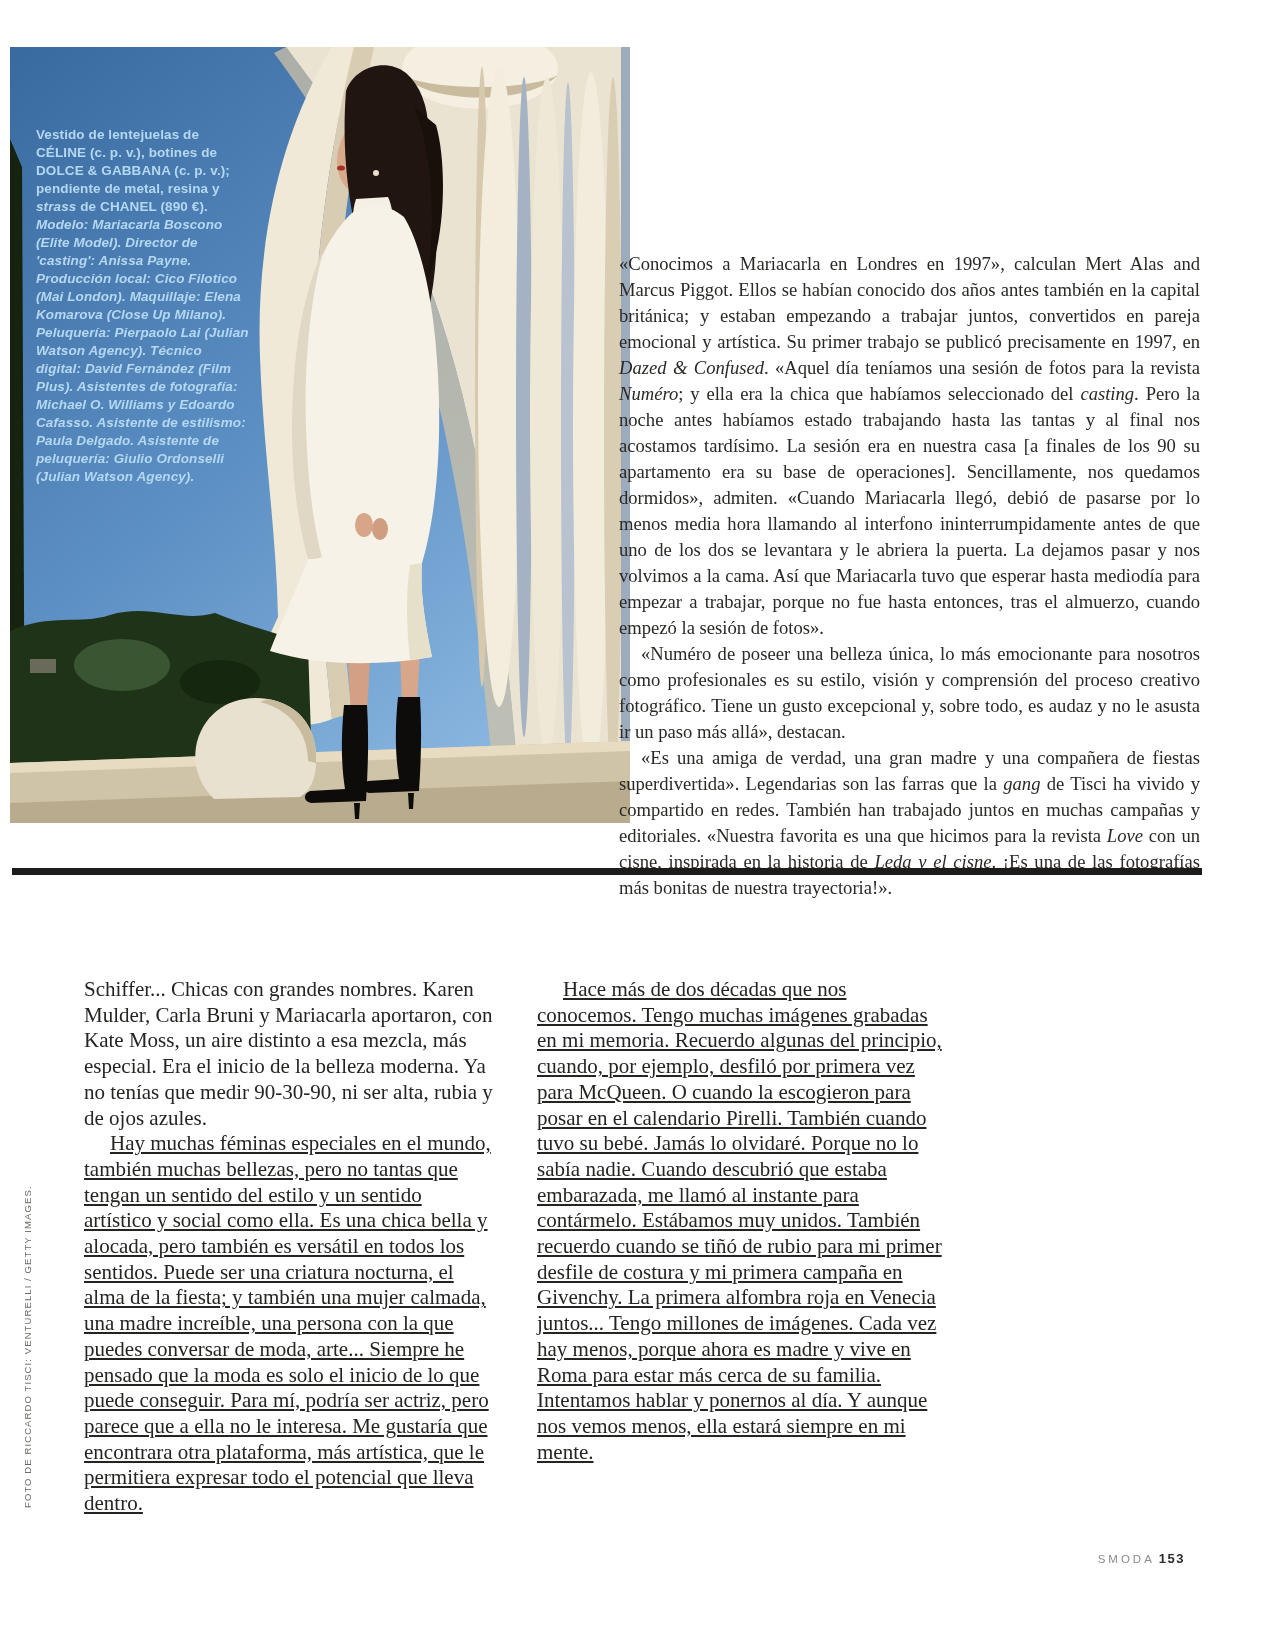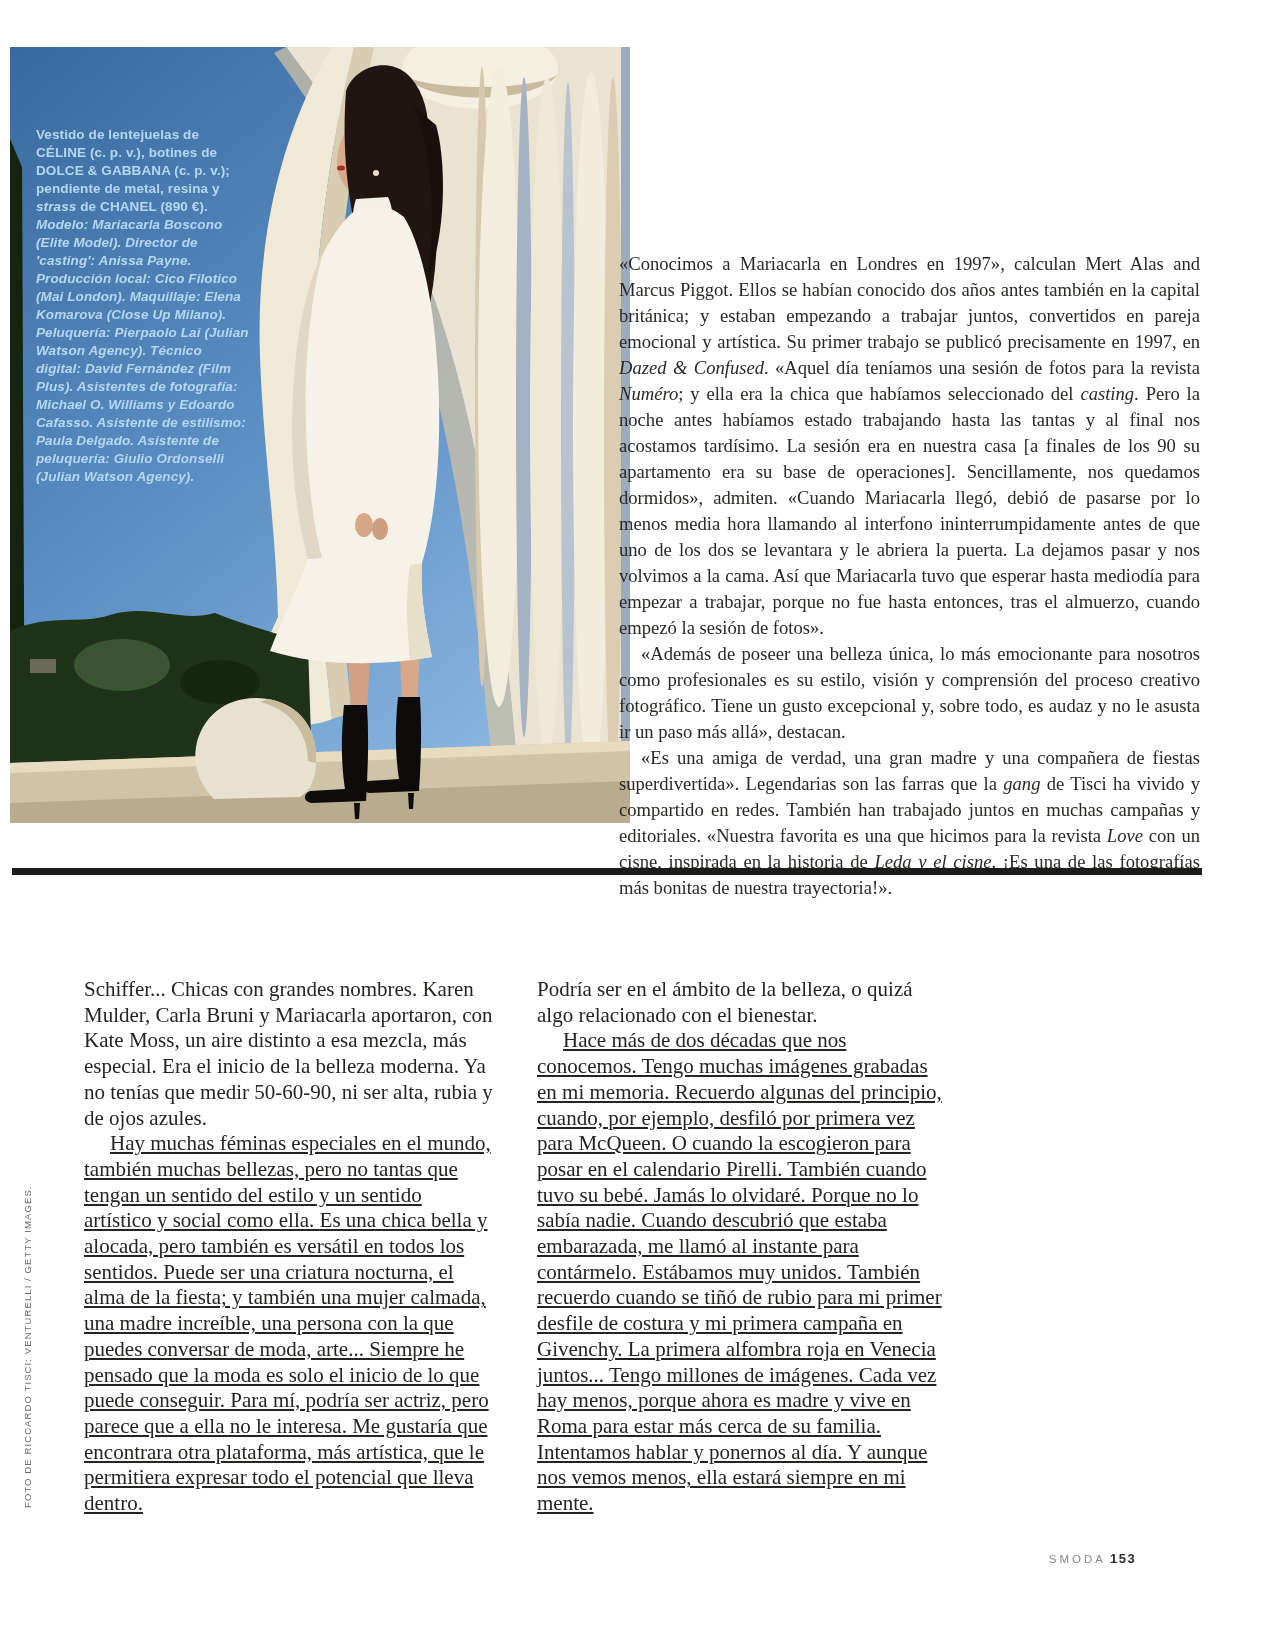--- a/index.html
+++ b/index.html
@@ -20,21 +20,21 @@
   .intro-body p.ind{text-indent:22px;}
   .rule{position:absolute;left:12px;top:868px;width:1190px;height:7px;background:#1d1c1a;}
   .col{position:absolute;top:977px;font-size:21px;line-height:25.7px;color:#262421;}
   .col p{margin:0;}
   .col p.ind{text-indent:26px;text-decoration:underline;}
   .col-left{left:84px;width:410px;}
   .col-right{left:537px;width:414px;}
   .side-credit{position:absolute;left:22px;top:1160px;height:348px;white-space:nowrap;
         writing-mode:vertical-rl;transform:rotate(180deg);
         font-family:"Liberation Sans",sans-serif;font-size:9.5px;letter-spacing:1.1px;color:#6b6b66;}
-  .folio{position:absolute;left:1000px;top:1549px;width:185px;text-align:center;
+  .folio{position:absolute;left:1000px;top:1549px;width:185px;text-align:right;
         font-family:"Liberation Sans",sans-serif;}
   .folio .mag{font-size:11.5px;letter-spacing:3px;color:#8a8a86;}
   .folio .num{font-size:13px;font-weight:bold;letter-spacing:1.5px;color:#2c2c2a;margin-left:4px;}
 </style>
 </head>
 <body>
 
 <div class="page">
 
   <figure class="photo">
@@ -115,33 +115,32 @@
       </g>
     </svg>
     <div class="photo-credit">
       <span>Vestido de lentejuelas de CÉLINE (c. p. v.), botines de DOLCE &amp; GABBANA (c. p. v.); pendiente de metal, resina y </span><span class="it">strass</span><span> de CHANEL (890 €). </span><span class="it">Modelo: Mariacarla Boscono (Elite Model). Director de 'casting': Anissa Payne. Producción local: Cico Filotico (Mai London). Maquillaje: Elena Komarova (Close Up Milano). Peluquería: Pierpaolo Lai (Julian Watson Agency). Técnico digital: David Fernández (Film Plus). Asistentes de fotografía: Michael O. Williams y Edoardo Cafasso. Asistente de estilismo: Paula Delgado. Asistente de peluquería: Giulio Ordonselli (Julian Watson Agency).</span>
     </div>
   </figure>
 
 
   <div class="intro-body">
     <p><span>«Conocimos a Mariacarla en Londres en 1997», calculan Mert Alas and Marcus Piggot. Ellos se habían conocido dos años antes también en la capital británica; y estaban empezando a trabajar juntos, convertidos en pareja emocional y artística. Su primer trabajo se publicó precisamente en 1997, en </span><span class="it">Dazed &amp; Confused</span><span>. «Aquel día teníamos una sesión de fotos para la revista </span><span class="it">Numéro</span><span>; y ella era la chica que habíamos seleccionado del </span><span class="it">casting</span><span>. Pero la noche antes habíamos estado trabajando hasta las tantas y al final nos acostamos tardísimo. La sesión era en nuestra casa [a finales de los 90 su apartamento era su base de operaciones]. Sencillamente, nos quedamos dormidos», admiten. «Cuando Mariacarla llegó, debió de pasarse por lo menos media hora llamando al interfono ininterrumpidamente antes de que uno de los dos se levantara y le abriera la puerta. La dejamos pasar y nos volvimos a la cama. Así que Mariacarla tuvo que esperar hasta mediodía para empezar a trabajar, porque no fue hasta entonces, tras el almuerzo, cuando empezó la sesión de fotos».</span></p>
-    <p class="ind"><span>«Además de poseer una belleza única, lo más emocionante para nosotros como profesionales es su estilo, visión y comprensión del proceso creativo fotográfico. Tiene un gusto excepcional y, sobre todo, es audaz y no le asusta ir un paso más allá», destacan.</span></p>
+    <p class="ind"><span>«Numéro de poseer una belleza única, lo más emocionante para nosotros como profesionales es su estilo, visión y comprensión del proceso creativo fotográfico. Tiene un gusto excepcional y, sobre todo, es audaz y no le asusta ir un paso más allá», destacan.</span></p>
     <p class="ind"><span>«Es una amiga de verdad, una gran madre y una compañera de fiestas superdivertida». Legendarias son las farras que la </span><span class="it">gang</span><span> de Tisci ha vivido y compartido en redes. También han trabajado juntos en muchas campañas y editoriales. «Nuestra favorita es una que hicimos para la revista </span><span class="it">Love</span><span> con un cisne, inspirada en la historia de </span><span class="it">Leda y el cisne</span><span>. ¡Es una de las fotografías más bonitas de nuestra trayectoria!».</span></p>
   </div>
 
   <div class="rule"></div>
 
   <div class="col col-left">
-    <p><span>Schiffer... Chicas con grandes nombres. Karen Mulder, Carla Bruni y Mariacarla aportaron, con Kate Moss, un aire distinto a esa mezcla, más especial. Era el inicio de la belleza moderna. Ya no tenías que medir 50-60-90, ni ser alta, rubia y de ojos azules.</span></p>
+    <p><span>Schiffer... Chicas con grandes nombres. Karen Mulder, Carla Bruni y Mariacarla aportaron, con Kate Moss, un aire distinto a esa mezcla, más especial. Era el inicio de la belleza moderna. Ya no tenías que medir 90-30-90, ni ser alta, rubia y de ojos azules.</span></p>
     <p class="ind"><span>Hay muchas féminas especiales en el mundo, también muchas bellezas, pero no tantas que tengan un sentido del estilo y un sentido artístico y social como ella. Es una chica bella y alocada, pero también es versátil en todos los sentidos. Puede ser una criatura nocturna, el alma de la fiesta; y también una mujer calmada, una madre increíble, una persona con la que puedes conversar de moda, arte... Siempre he pensado que la moda es solo el inicio de lo que puede conseguir. Para mí, podría ser actriz, pero parece que a ella no le interesa. Me gustaría que encontrara otra plataforma, más artística, que le permitiera expresar todo el potencial que lleva dentro.</span></p>
   </div>
 
   <div class="col col-right">
-    <p><span>Podría ser en el ámbito de la belleza, o quizá algo relacionado con el bienestar.</span></p>
     <p class="ind"><span>Hace más de dos décadas que nos conocemos. Tengo muchas imágenes grabadas en mi memoria. Recuerdo algunas del principio, cuando, por ejemplo, desfiló por primera vez para McQueen. O cuando la escogieron para posar en el calendario Pirelli. También cuando tuvo su bebé. Jamás lo olvidaré. Porque no lo sabía nadie. Cuando descubrió que estaba embarazada, me llamó al instante para contármelo. Estábamos muy unidos. También recuerdo cuando se tiñó de rubio para mi primer desfile de costura y mi primera campaña en Givenchy. La primera alfombra roja en Venecia juntos... Tengo millones de imágenes. Cada vez hay menos, porque ahora es madre y vive en Roma para estar más cerca de su familia. Intentamos hablar y ponernos al día. Y aunque nos vemos menos, ella estará siempre en mi mente.</span></p>
   </div>
 
   <div class="side-credit">FOTO DE RICCARDO TISCI: VENTURELLI / GETTY IMAGES.</div>
 
   <footer class="folio">
     <span class="mag">SMODA</span><span class="num">153</span>
   </footer>
 
 </div>

